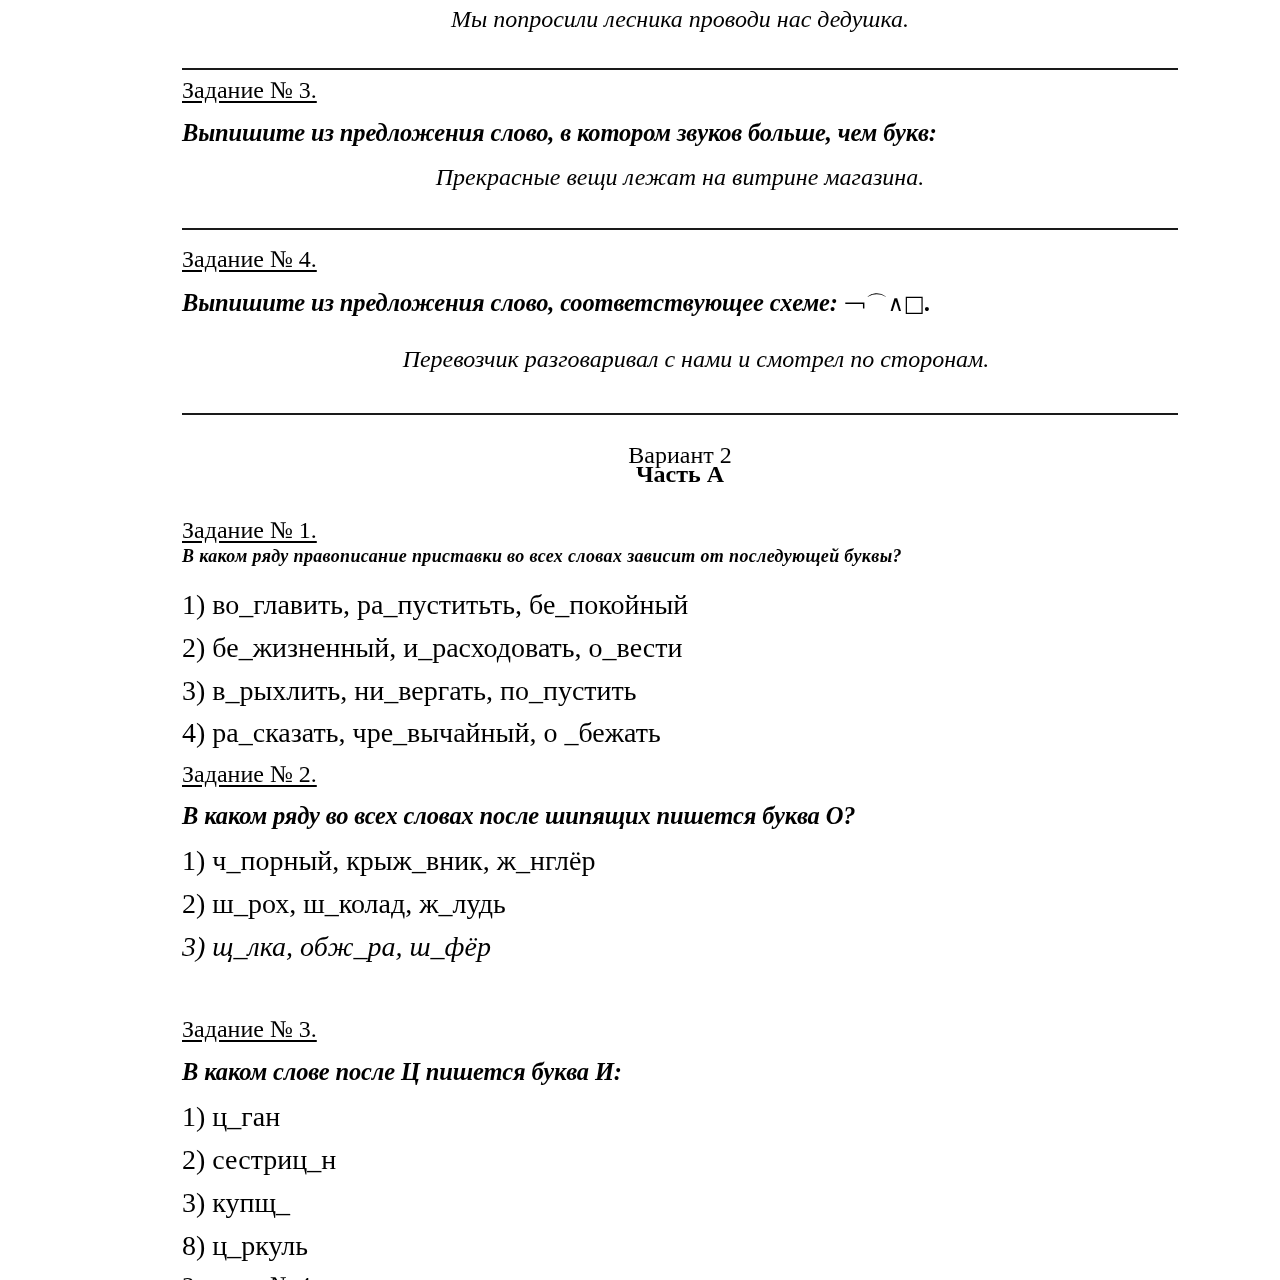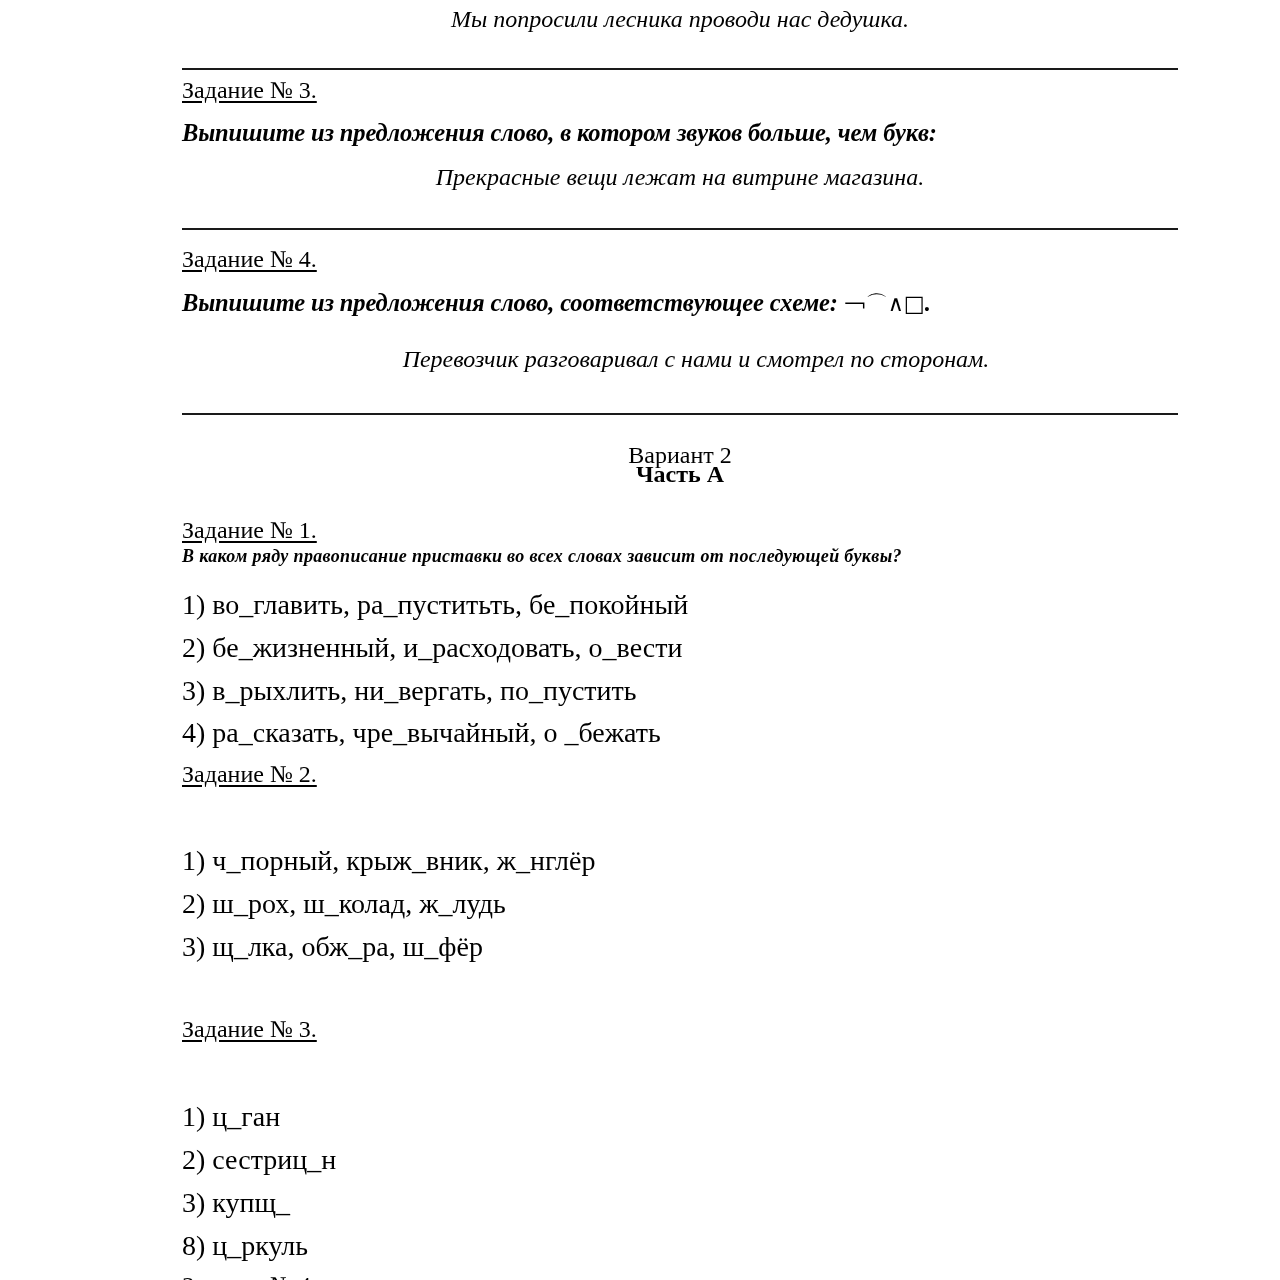--- a/index.html
+++ b/index.html
@@ -134,27 +134,29 @@
 
   <div class="abs prompt wide" style="top:547px;">В каком ряду правописание приставки во всех словах зависит от последующей буквы?</div>
 
   <div class="abs option" style="top:590px;">1) во_главить, ра_пуститьть, бе_покойный</div>
   <div class="abs option" style="top:633px;">2) бе_жизненный, и_расходовать, о_вести</div>
   <div class="abs option" style="top:676px;">3) в_рыхлить, ни_вергать, по_пустить</div>
   <div class="abs option" style="top:718px;">4) ра_сказать, чре_вычайный, о _бежать</div>
 
   <div class="abs task-label" style="top:761px;">Задание № 2.</div>
 
+  <div class="abs prompt" style="top:803px;">В каком ряду во всех словах после шипящих пишется буква О?</div>
 
   <div class="abs option" style="top:846px;">1) ч_порный, крыж_вник, ж_нглёр</div>
   <div class="abs option" style="top:889px;">2) ш_рох, ш_колад, ж_лудь</div>
-  <div class="abs option" style="top:932px;">3) щ_лка, обж_ра, ш_фёр</div>
+  <div class="abs option" style="top:932px;font-style:italic;">3) щ_лка, обж_ра, ш_фёр</div>
 
   <div class="abs task-label" style="top:1016px;">Задание № 3.</div>
 
+  <div class="abs prompt" style="top:1059px;">В каком слове после Ц пишется буква И:</div>
 
   <div class="abs option" style="top:1102px;">1) ц_ган</div>
   <div class="abs option" style="top:1145px;">2) сестриц_н</div>
   <div class="abs option" style="top:1188px;">3) купщ_</div>
   <div class="abs option" style="top:1231px;">8) ц_ркуль</div>
 
   <div class="abs task-label" style="top:1272px;">Задание № 4.</div>
 
 </div>
 

